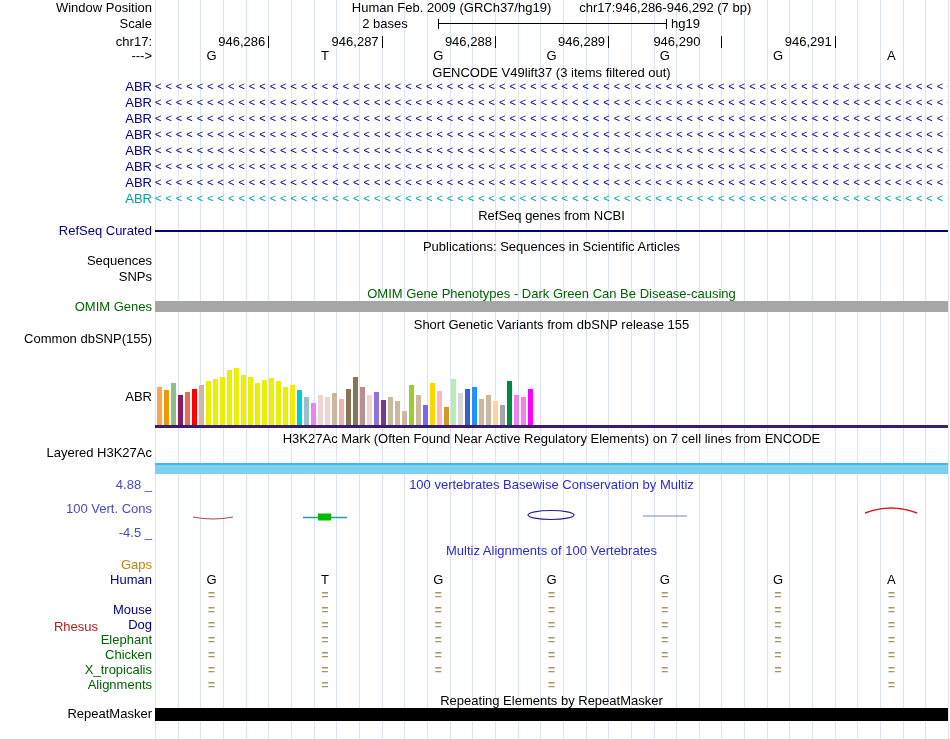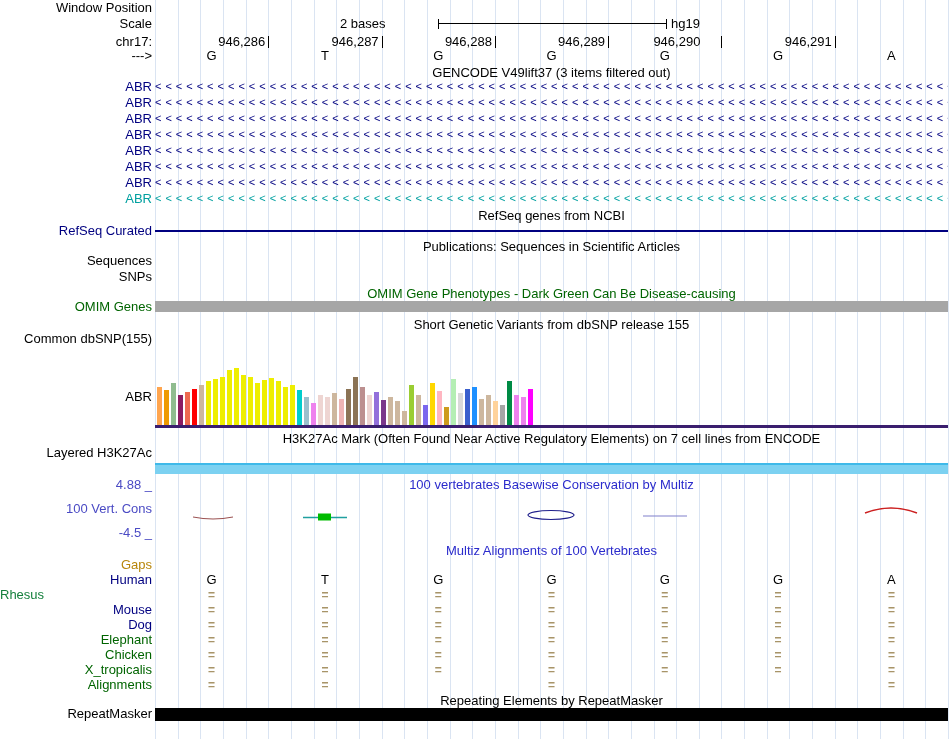--- a/index.html
+++ b/index.html
@@ -47,23 +47,24 @@
       <div style="position: absolute; left: 812.1px; top: 0px; width: 1px; height: 739px; background: rgb(218, 228, 242);"></div>
       <div style="position: absolute; left: 834.7px; top: 0px; width: 1px; height: 739px; background: rgb(218, 228, 242);"></div>
       <div style="position: absolute; left: 857.4px; top: 0px; width: 1px; height: 739px; background: rgb(218, 228, 242);"></div>
       <div style="position: absolute; left: 880px; top: 0px; width: 1px; height: 739px; background: rgb(218, 228, 242);"></div>
       <div style="position: absolute; left: 902.7px; top: 0px; width: 1px; height: 739px; background: rgb(218, 228, 242);"></div>
       <div style="position: absolute; left: 925.3px; top: 0px; width: 1px; height: 739px; background: rgb(218, 228, 242);"></div>
       <div style="position: absolute; left: 948px; top: 0px; width: 1px; height: 739px; background: rgb(218, 228, 242);"></div>
     </div>
 
   <div class="lab" style="top:1px">Window Position</div>
+  <div class="title" style="top:1px"><span>Human Feb. 2009 (GRCh37/hg19)</span><span style="display:inline-block;width:28px"></span><span>chr17:946,286-946,292 (7 bp)</span></div>
 
   <div class="lab" style="top:17px">Scale</div>
-  <div class="abs" style="top:17px;left:340px;width:90px;text-align:left;height:14px;line-height:14px">2 bases</div>
+  <div class="abs" style="top:17px;left:340px;width:90px;text-align:center;height:14px;line-height:14px">2 bases</div>
   <div class="abs" style="left:438px;top:19px;width:227px;height:10px;border-left:1px solid #000;border-right:1px solid #000">
     <div style="position:absolute;left:0;right:0;top:4px;height:1px;background:#000"></div>
   </div>
   <div class="abs" style="top:17px;left:671px;height:14px;line-height:14px">hg19</div>
 
   <div class="lab" style="top:35px">chr17:</div>
   <div class="lab" style="top:49px">---&gt;</div>
 
   <div class="title" style="top:66px">GENCODE V49lift37 (3 items filtered out)</div>
 
@@ -204,21 +205,21 @@
         <div style="width: 5px; margin-right: 2px; height: 36px; background: rgb(255, 0, 255); flex: 0 0 auto;"></div>
       </div>
       <div style="position: absolute; left: 0px; top: 573px; width: 152px; text-align: right; padding-right: 3px; color: rgb(0, 0, 128); height: 14px; line-height: 14px;">Human</div>
       <div style="position: absolute; left: 211.6px; top: 573px; transform: translateX(-50%); height: 14px; line-height: 14px;">G</div>
       <div style="position: absolute; left: 324.9px; top: 573px; transform: translateX(-50%); height: 14px; line-height: 14px;">T</div>
       <div style="position: absolute; left: 438.2px; top: 573px; transform: translateX(-50%); height: 14px; line-height: 14px;">G</div>
       <div style="position: absolute; left: 551.5px; top: 573px; transform: translateX(-50%); height: 14px; line-height: 14px;">G</div>
       <div style="position: absolute; left: 664.8px; top: 573px; transform: translateX(-50%); height: 14px; line-height: 14px;">G</div>
       <div style="position: absolute; left: 778.1px; top: 573px; transform: translateX(-50%); height: 14px; line-height: 14px;">G</div>
       <div style="position: absolute; left: 891.4px; top: 573px; transform: translateX(-50%); height: 14px; line-height: 14px;">A</div>
-      <div style="position: absolute; left: 0px; top: 588px; width: 152px; text-align: left; padding-right: 3px; color: #15803d; height: 14px; line-height: 14px;">Rhesus</div>
+      <div style="position: absolute; left: 0px; top: 620px; width: 152px; text-align: center; padding-right: 3px; color: #b91c1c; height: 14px; line-height: 14px;">Rhesus</div>
       <div style="position: absolute; left: 211.6px; top: 588px; transform: translateX(-50%); height: 14px; line-height: 14px; color: rgb(168, 148, 104); font-weight: bold; font-size: 12px;">=</div>
       <div style="position: absolute; left: 324.9px; top: 588px; transform: translateX(-50%); height: 14px; line-height: 14px; color: rgb(168, 148, 104); font-weight: bold; font-size: 12px;">=</div>
       <div style="position: absolute; left: 438.2px; top: 588px; transform: translateX(-50%); height: 14px; line-height: 14px; color: rgb(168, 148, 104); font-weight: bold; font-size: 12px;">=</div>
       <div style="position: absolute; left: 551.5px; top: 588px; transform: translateX(-50%); height: 14px; line-height: 14px; color: rgb(168, 148, 104); font-weight: bold; font-size: 12px;">=</div>
       <div style="position: absolute; left: 664.8px; top: 588px; transform: translateX(-50%); height: 14px; line-height: 14px; color: rgb(168, 148, 104); font-weight: bold; font-size: 12px;">=</div>
       <div style="position: absolute; left: 778.1px; top: 588px; transform: translateX(-50%); height: 14px; line-height: 14px; color: rgb(168, 148, 104); font-weight: bold; font-size: 12px;">=</div>
       <div style="position: absolute; left: 891.4px; top: 588px; transform: translateX(-50%); height: 14px; line-height: 14px; color: rgb(168, 148, 104); font-weight: bold; font-size: 12px;">=</div>
       <div style="position: absolute; left: 0px; top: 603px; width: 152px; text-align: right; padding-right: 3px; color: rgb(0, 0, 128); height: 14px; line-height: 14px;">Mouse</div>
       <div style="position: absolute; left: 211.6px; top: 603px; transform: translateX(-50%); height: 14px; line-height: 14px; color: rgb(168, 148, 104); font-weight: bold; font-size: 12px;">=</div>
       <div style="position: absolute; left: 324.9px; top: 603px; transform: translateX(-50%); height: 14px; line-height: 14px; color: rgb(168, 148, 104); font-weight: bold; font-size: 12px;">=</div>

